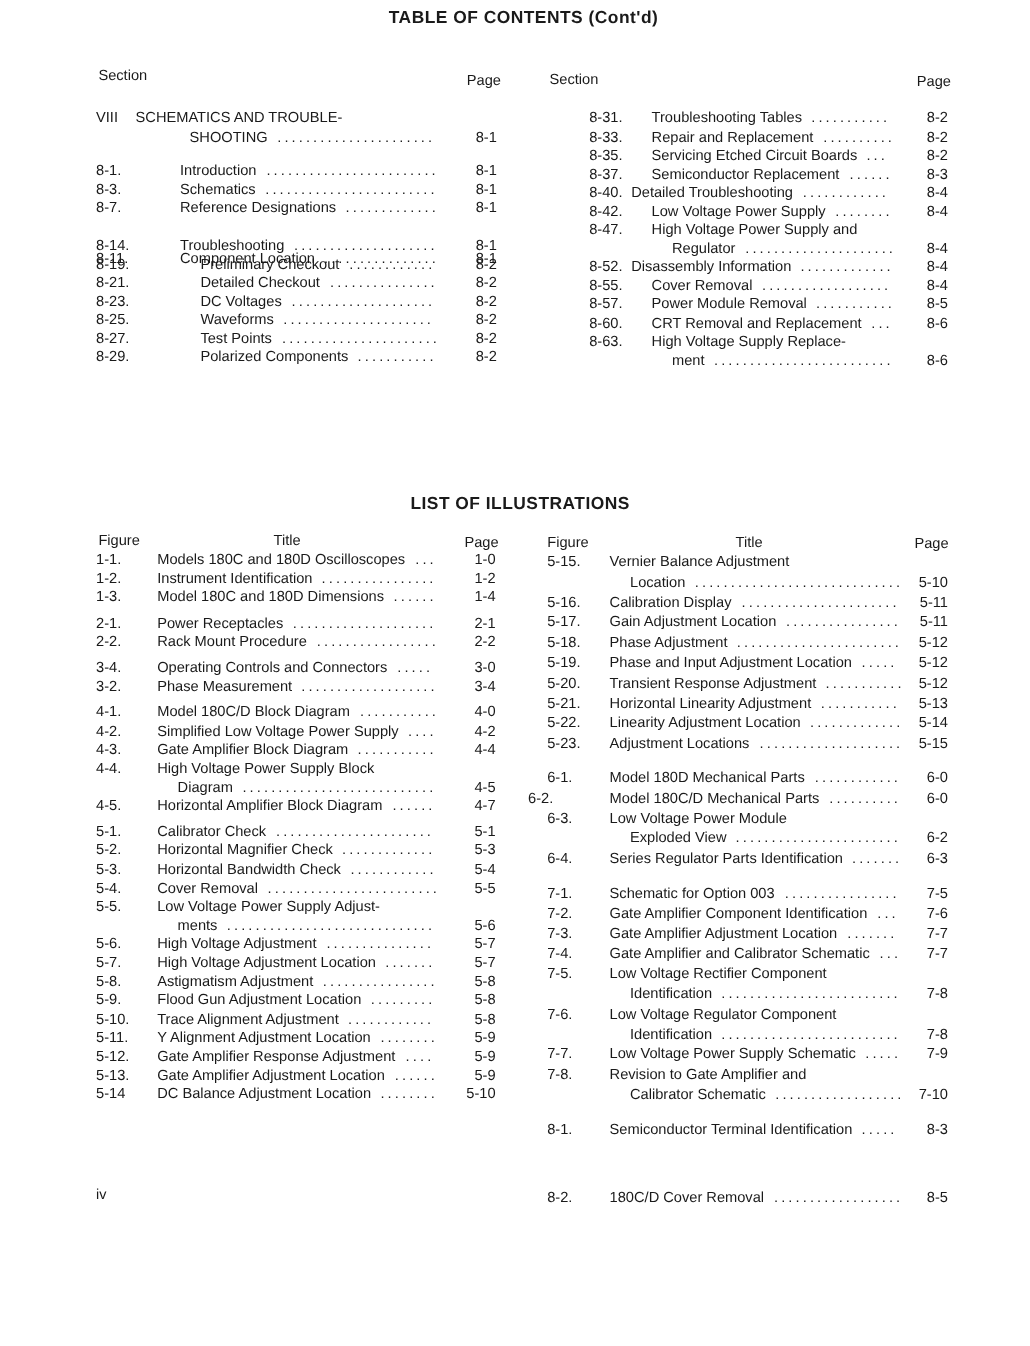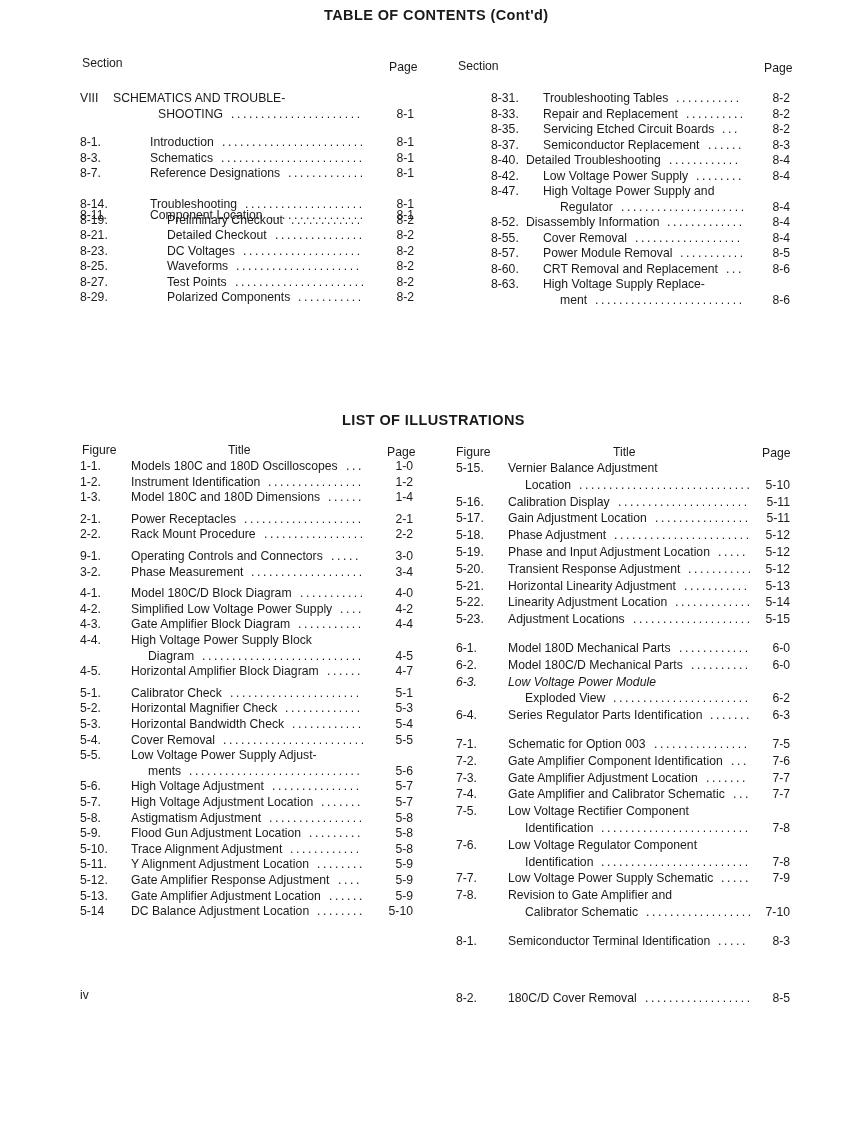--- a/index.html
+++ b/index.html
@@ -223,21 +223,21 @@
       <span class="dots" style="left: 244px; width: 121px;">....................</span>
       <span class="pg" style="left: 373px; width: 40px;">2-1</span>
     </div>
     <div class="row" style="left: 0px; top: 527.4px; width: 858px;">
       <span class="num" style="left: 80px;">2-2.</span>
       <span class="txt" style="left: 131px;">Rack Mount Procedure</span>
       <span class="dots" style="left: 264px; width: 101px;">.................</span>
       <span class="pg" style="left: 373px; width: 40px;">2-2</span>
     </div>
     <div class="row" style="left: 0px; top: 549px; width: 858px;">
-      <span class="num" style="left: 80px;">9-1.</span>
+      <span class="num" style="left: 80px;">3-4.</span>
       <span class="txt" style="left: 131px;">Operating Controls and Connectors</span>
       <span class="dots" style="left: 331px; width: 34px;">.....</span>
       <span class="pg" style="left: 373px; width: 40px;">3-0</span>
     </div>
     <div class="row" style="left: 0px; top: 564.6px; width: 858px;">
       <span class="num" style="left: 80px;">3-2.</span>
       <span class="txt" style="left: 131px;">Phase Measurement</span>
       <span class="dots" style="left: 251px; width: 114px;">...................</span>
       <span class="pg" style="left: 373px; width: 40px;">3-4</span>
     </div>
@@ -420,26 +420,26 @@
       <span class="dots" style="left: 633px; width: 120px;">....................</span>
       <span class="pg" style="left: 750px; width: 40px;">5-15</span>
     </div>
     <div class="row" style="left: 0px; top: 641px; width: 858px;">
       <span class="num" style="left: 456px;">6-1.</span>
       <span class="txt" style="left: 508px;">Model 180D Mechanical Parts</span>
       <span class="dots" style="left: 679px; width: 74px;">............</span>
       <span class="pg" style="left: 750px; width: 40px;">6-0</span>
     </div>
     <div class="row" style="left: 0px; top: 657.8px; width: 858px;">
-      <span class="num" style="left: 456px; text-align: center;">6-2.</span>
+      <span class="num" style="left: 440px; text-align: center;">6-2.</span>
       <span class="txt" style="left: 508px;">Model 180C/D Mechanical Parts</span>
       <span class="dots" style="left: 691px; width: 62px;">..........</span>
       <span class="pg" style="left: 750px; width: 40px;">6-0</span>
     </div>
-    <div class="row" style="left: 0px; top: 674.6px; width: 858px; font-style: italic;">
+    <div class="row" style="left: 0px; top: 674.6px; width: 858px;">
       <span class="num" style="left: 456px;">6-3.</span>
       <span class="txt" style="left: 508px;">Low Voltage Power Module</span>
     </div>
     <div class="row" style="left: 0px; top: 691.4px; width: 858px;">
       <span class="txt" style="left: 525px;">Exploded View</span>
       <span class="dots" style="left: 613px; width: 140px;">.......................</span>
       <span class="pg" style="left: 750px; width: 40px;">6-2</span>
     </div>
     <div class="row" style="left: 0px; top: 708.2px; width: 858px;">
       <span class="num" style="left: 456px;">6-4.</span>

